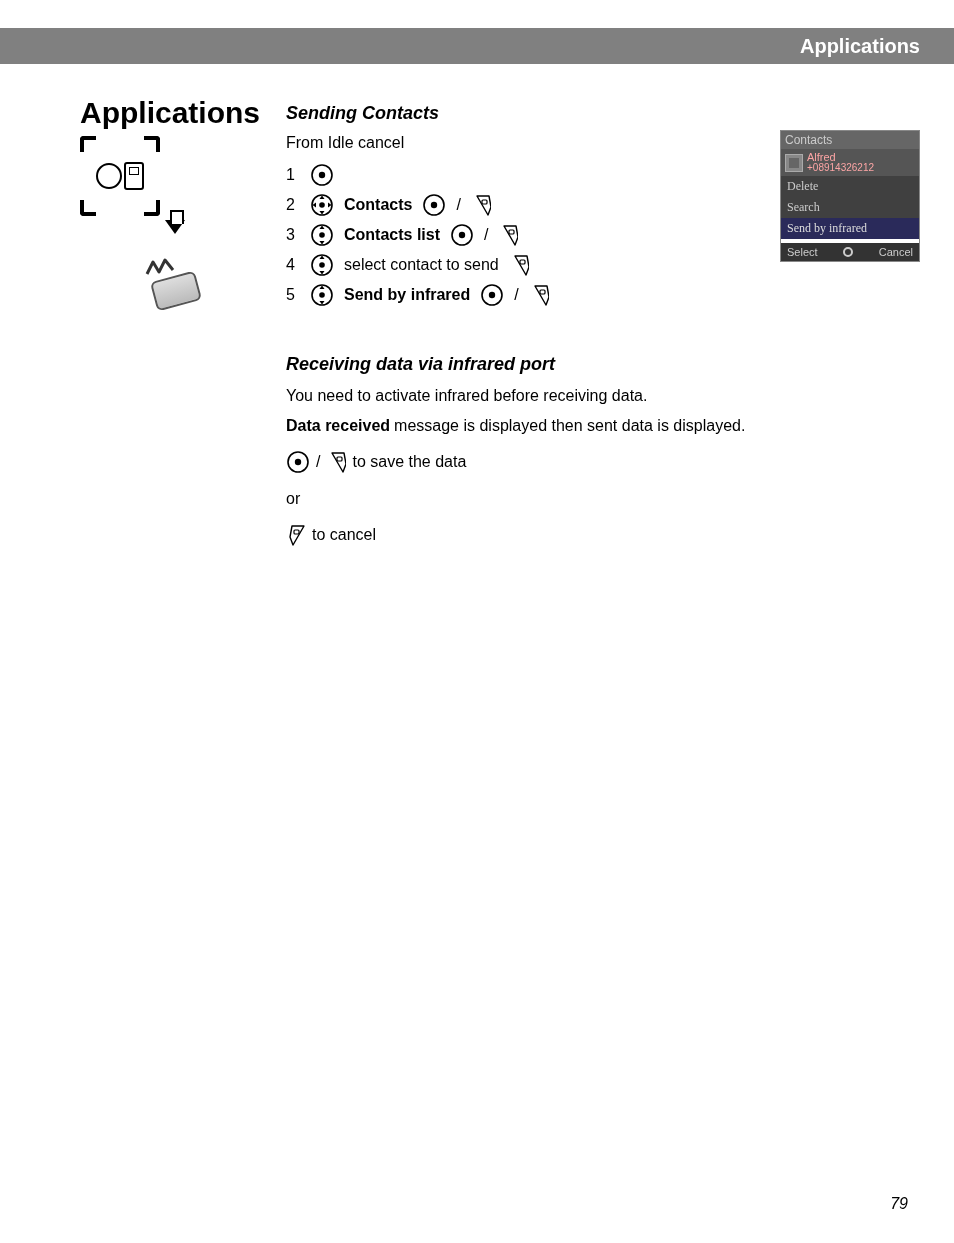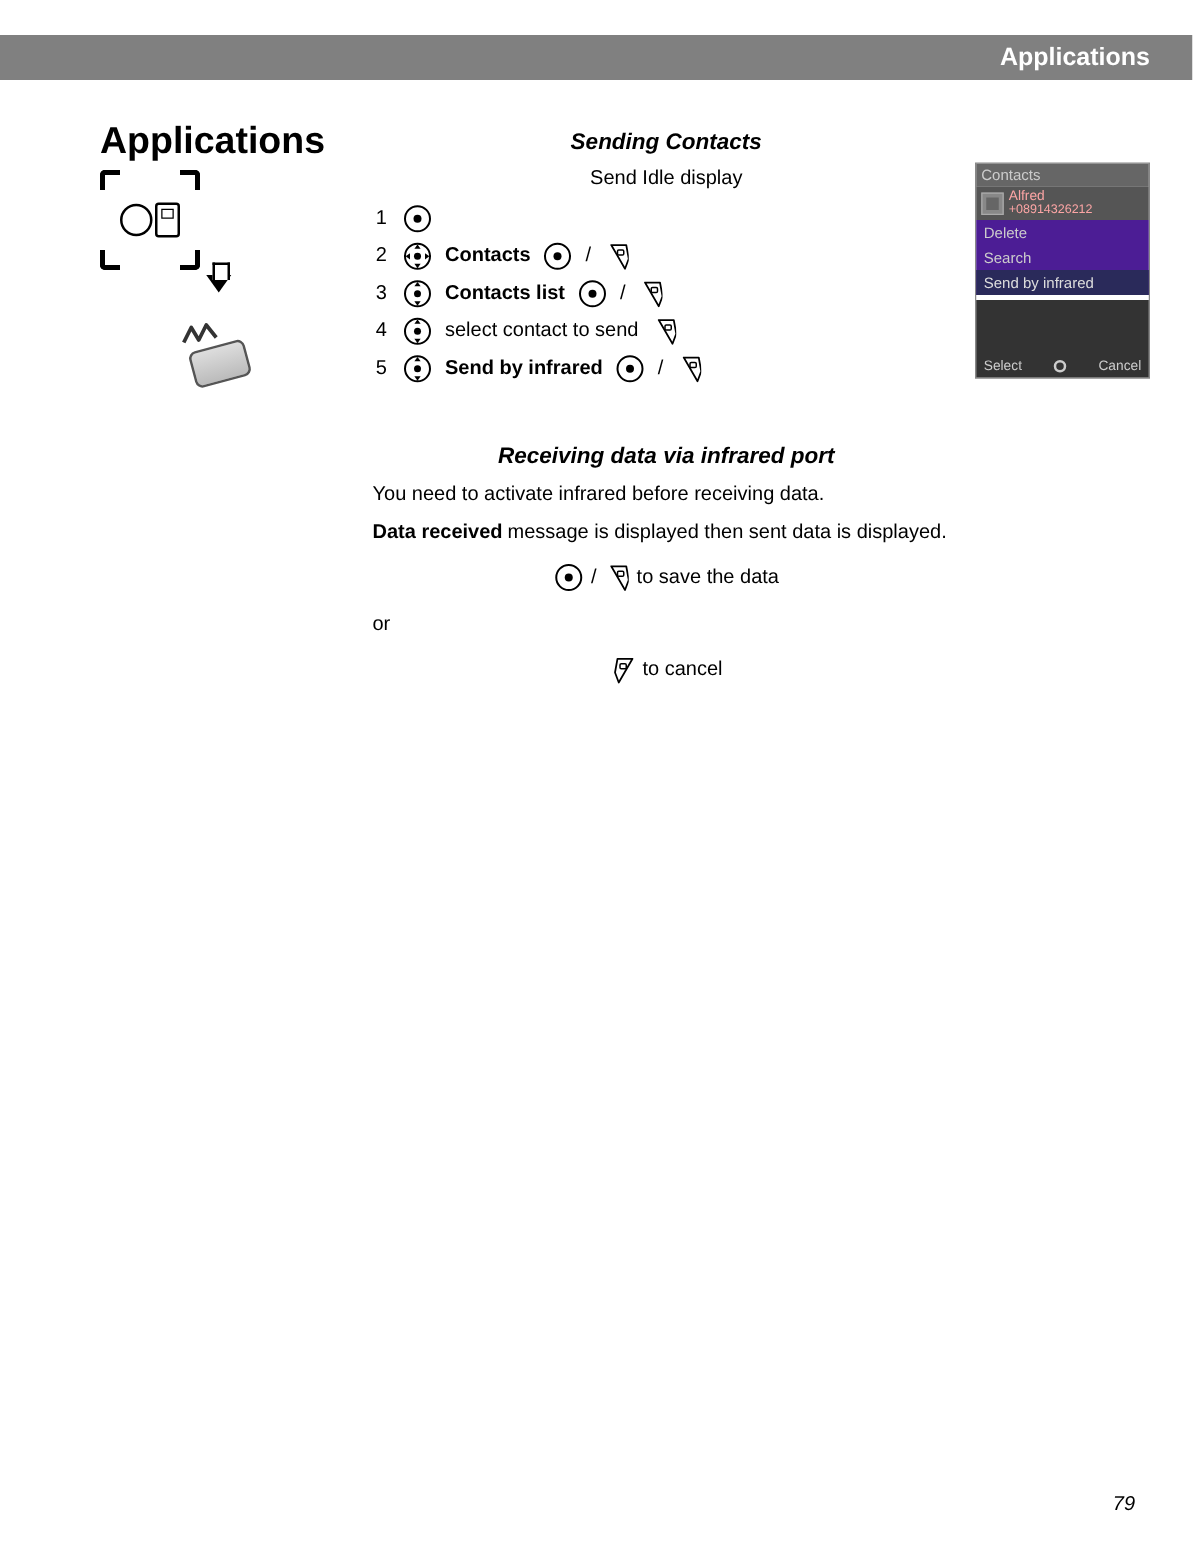--- a/index.html
+++ b/index.html
@@ -35,22 +35,22 @@
   .down-arrow::before { content:""; position:absolute; top:-24px; left:-5px; width:10px; height:12px; border:2px solid #000; border-bottom:none; background:#fff; }
 
   .infrared-label { font-family: "Comic Sans MS", "Arial Rounded MT Bold", Arial; font-size: 22px; font-weight: bold; text-align: center; margin-top: 6px; }
   .phone-illus { width: 60px; height: 50px; margin: 6px auto 0 auto; position: relative; }
   .phone-body { position:absolute; bottom:0; left:8px; width:46px; height:30px; border:2px solid #555; border-radius:6px; transform: rotate(-15deg); background: linear-gradient(#ddd,#bbb); }
   .phone-zig { position:absolute; top:0; left:0; width:30px; height:20px; }
   .phone-zig svg { width:100%; height:100%; }
 
   .main-col {
     position: absolute;
-    left: 298px; top: 100px; width: 470px;
-    font-size: 16px; line-height: 1.5; text-align: center;
+    left: 286px; top: 100px; width: 470px;
+    font-size: 16px; line-height: 1.5;
   }
   .subhead { font-weight: bold; font-style: italic; font-size: 18px; margin-bottom: 4px; }
   .plain { margin-bottom: 8px; }
   .steps { margin-bottom: 20px; }
   .step-row { display: flex; align-items: center; gap: 10px; margin: 6px 0; }
   .step-num { width: 14px; }
   .icon { display: inline-flex; align-items: center; justify-content: center; vertical-align: middle; }
   .icon svg { display: block; }
 
   .subhead2 { font-weight: bold; font-style: italic; font-size: 18px; margin-top: 44px; margin-bottom: 6px; }
@@ -62,25 +62,25 @@
     font-family: Arial; font-size: 12px; color: #aaa;
     border: 1px solid #888;
   }
   .ps-title { background: #666; color: #ccc; padding: 2px 4px; font-size: 12px; }
   .ps-contact { display: flex; align-items: center; padding: 3px 4px; background: #555; }
   .ps-contact-icon { width: 18px; height: 18px; background: #888; border: 1px solid #aaa; margin-right: 4px; position: relative; }
   .ps-contact-icon::after { content:""; position:absolute; top:3px; left:3px; width:10px; height:10px; background:#666; }
   .ps-contact-text { display: flex; flex-direction: column; line-height: 1; color:#fca5a5; }
   .ps-contact-text .nm { font-size: 11px; }
   .ps-contact-text .ph { font-size: 10px; }
-  .ps-menu { background: #4c1d95; }
+  .ps-menu { background: #404040; font-family: Liberation Serif, serif; }
   .ps-menu div { padding: 3px 6px; color: #ccc; font-size: 12px; }
   .ps-menu .sel { background: #2a2a5a; color: #ddd; }
   .ps-soft { display: flex; justify-content: space-between; align-items: center; background: #333; padding: 3px 6px; margin-top: 4px; }
-  .ps-soft span { color: #ccc; font-size: 11px; margin-top: 44px; }
+  .ps-soft span { color: #ccc; font-size: 11px; }
   .ps-soft .mid { width: 10px; height: 10px; border: 2px solid #ccc; border-radius: 50%; }
 
   .page-num { position: absolute; right: 46px; bottom: 30px; font-size: 16px; font-style: italic; }
 
   .bold { font-weight: bold; }
 </style>
 </head>
 <body>
 
 <svg width="0" height="0" style="position:absolute">
@@ -140,21 +140,21 @@
         <svg viewBox="0 0 30 20">
             <polyline points="2,18 8,6 14,16 20,4 28,14" fill="none" stroke="#333" stroke-width="3" stroke-linejoin="round"></polyline>
           </svg>
       </div>
       <div class="phone-body"></div>
     </div>
   </div>
 
   <div class="main-col">
     <div class="subhead">Sending Contacts</div>
-    <div class="plain">Send Idle display</div>
+    <div class="plain">From Idle cancel</div>
 
     <div class="steps">
       <div class="step-row">
         <span class="step-num">1</span>
         <span class="icon">
             <svg width="24" height="24">
               <use href="#center-dot"></use>
             </svg>
           </span>
       </div>

